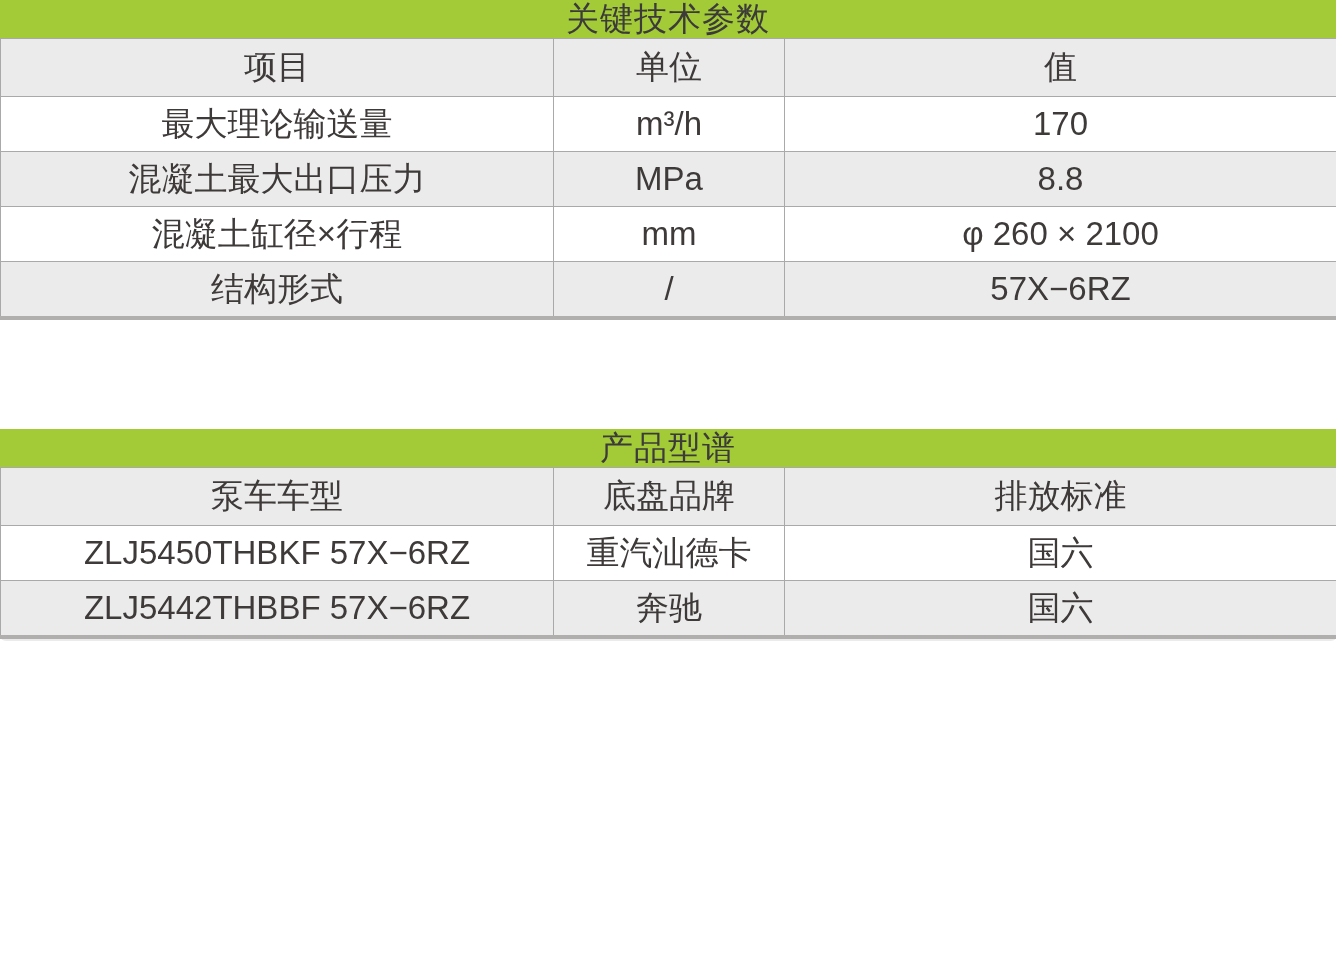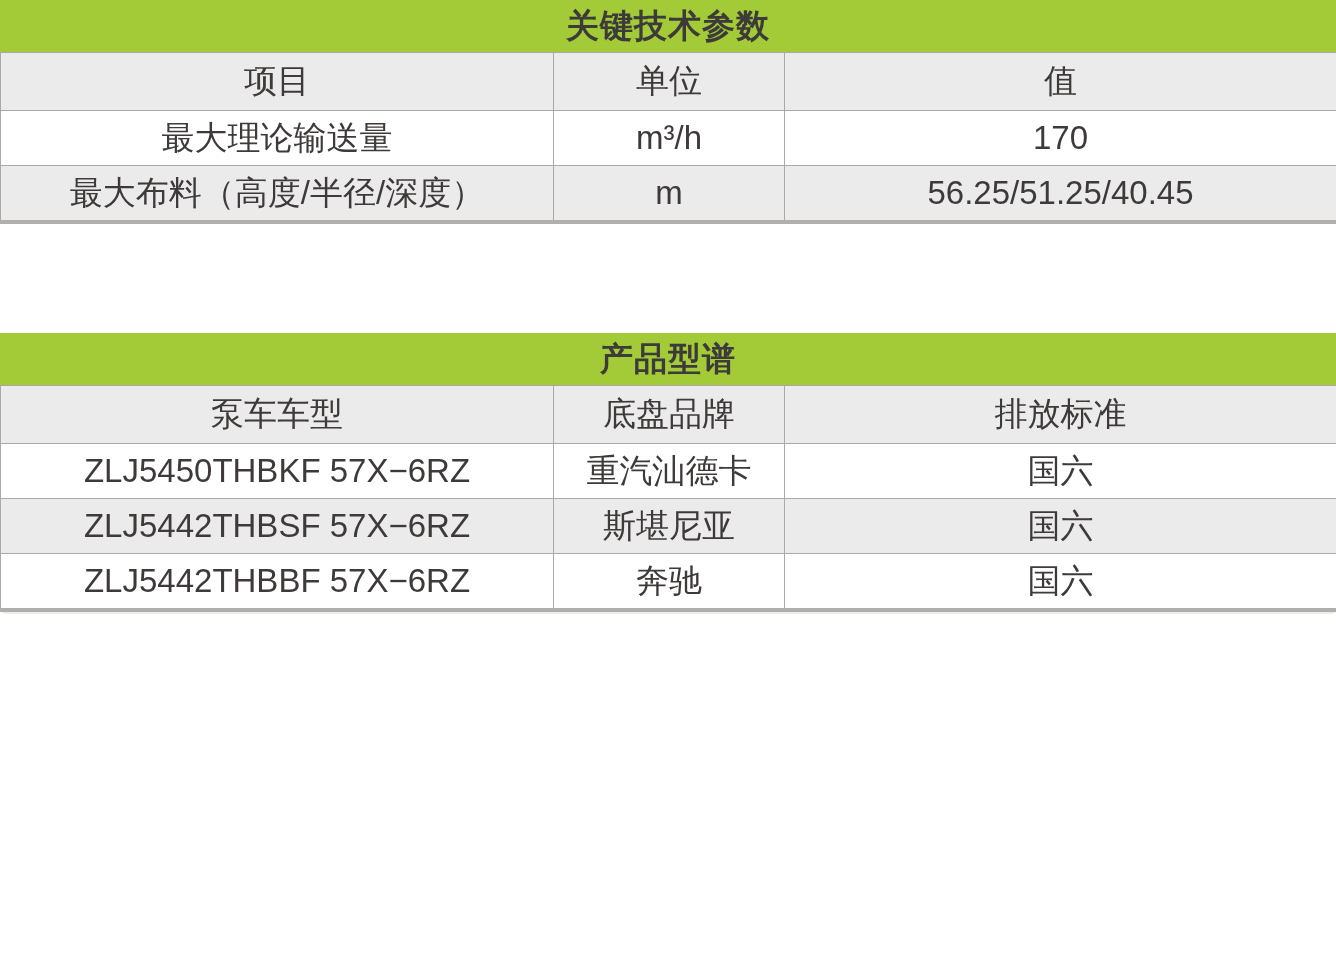--- a/index.html
+++ b/index.html
@@ -9,29 +9,28 @@
     width: 1336px;
     font-family: "Liberation Sans", "DejaVu Sans", sans-serif;
     color: #3e3a39;
   }
   .page {
     width: 1336px;
     min-height: 971px;
     background: #ffffff;
   }
   .title-bar {
-    height: 52px;
+    height: 38px;
     background: #a3cb38;
     display: flex;
     align-items: center;
     justify-content: center;
     font-size: 33px;
     letter-spacing: 1px;
     color: #3c3b3a;
-    font-weight: bold;
   }
   table.spec {
     width: 100%;
     border-collapse: collapse;
     table-layout: fixed;
     border-bottom: 4px solid #b1afae;
     box-shadow: 0 2px 0 rgba(0,0,0,0.08);
     border-radius: 6px;
   }
   table.spec th,
@@ -80,23 +79,33 @@
           <th>值</th>
         </tr>
       </thead>
       <tbody>
         <tr>
           <td>最大理论输送量</td>
           <td>m³/h</td>
           <td>170</td>
         </tr>
         <tr>
-          <td>最大布料（高度/半径/深度）</td>
-          <td>m</td>
-          <td>56.25/51.25/40.45</td>
+          <td>混凝土最大出口压力</td>
+          <td>MPa</td>
+          <td>8.8</td>
+        </tr>
+        <tr>
+          <td>混凝土缸径×行程</td>
+          <td>mm</td>
+          <td>φ 260 × 2100</td>
+        </tr>
+        <tr>
+          <td>结构形式</td>
+          <td>/</td>
+          <td>57X−6RZ</td>
         </tr>
       </tbody>
     </table>
   </section>
 
   <div class="spacer"></div>
 
   <section>
     <div class="title-bar">
       <span>产品型谱</span>
@@ -114,25 +123,20 @@
           <th>排放标准</th>
         </tr>
       </thead>
       <tbody>
         <tr>
           <td>ZLJ5450THBKF 57X−6RZ</td>
           <td>重汽汕德卡</td>
           <td>国六</td>
         </tr>
         <tr>
-          <td>ZLJ5442THBSF 57X−6RZ</td>
-          <td>斯堪尼亚</td>
-          <td>国六</td>
-        </tr>
-        <tr>
           <td>ZLJ5442THBBF 57X−6RZ</td>
           <td>奔驰</td>
           <td>国六</td>
         </tr>
       </tbody>
     </table>
   </section>
 
 </div>
 

